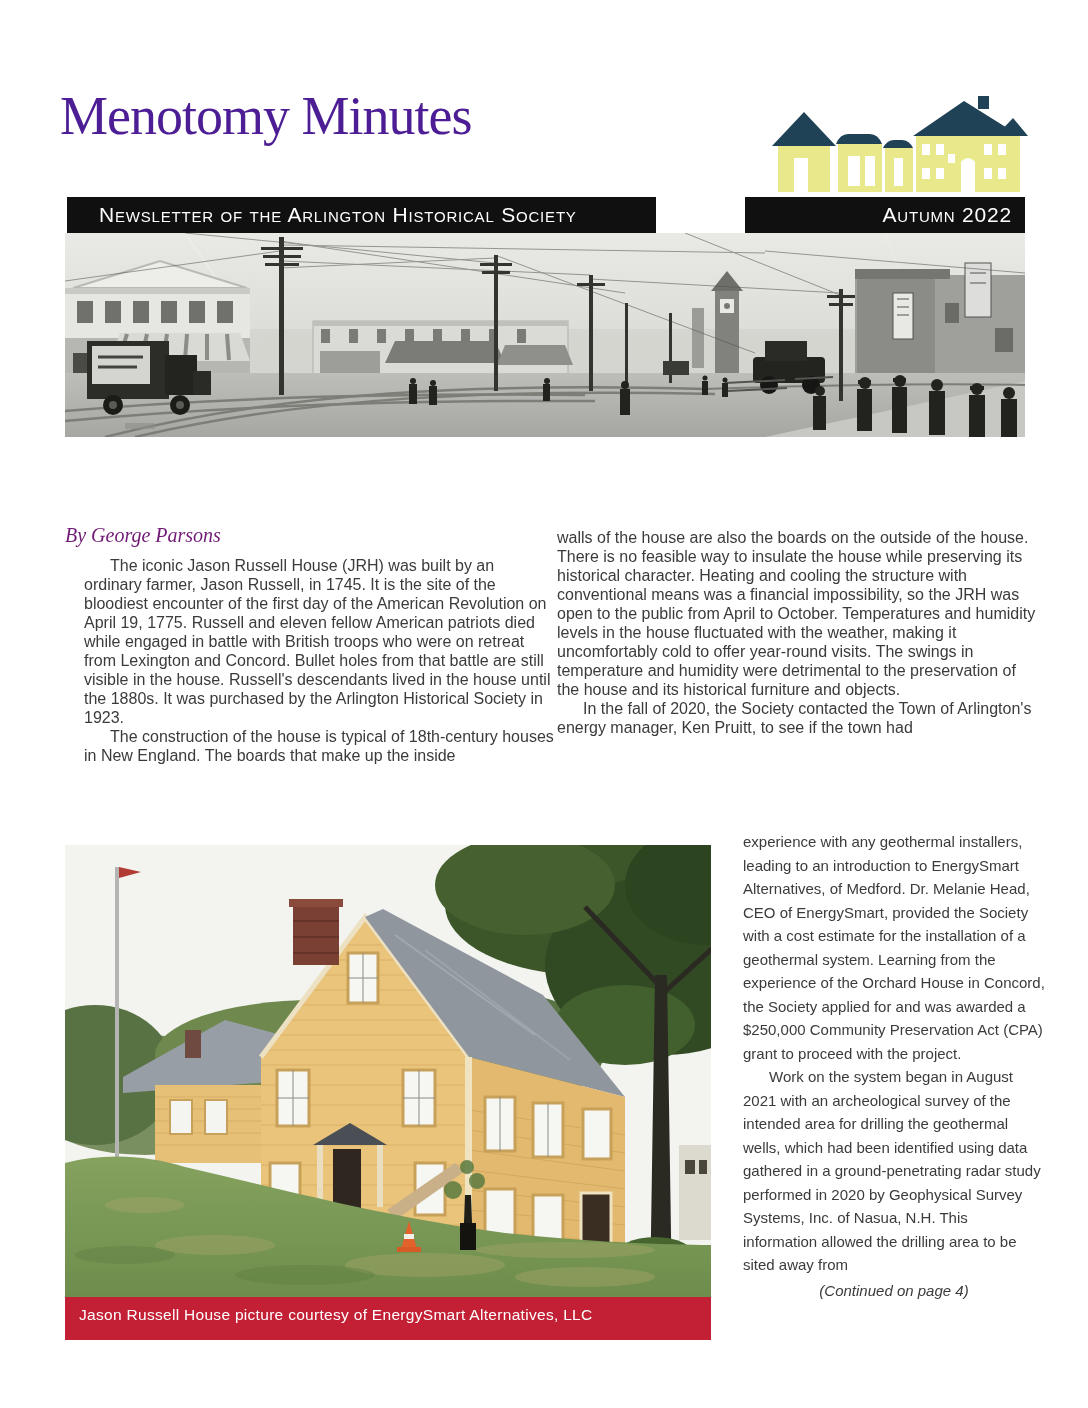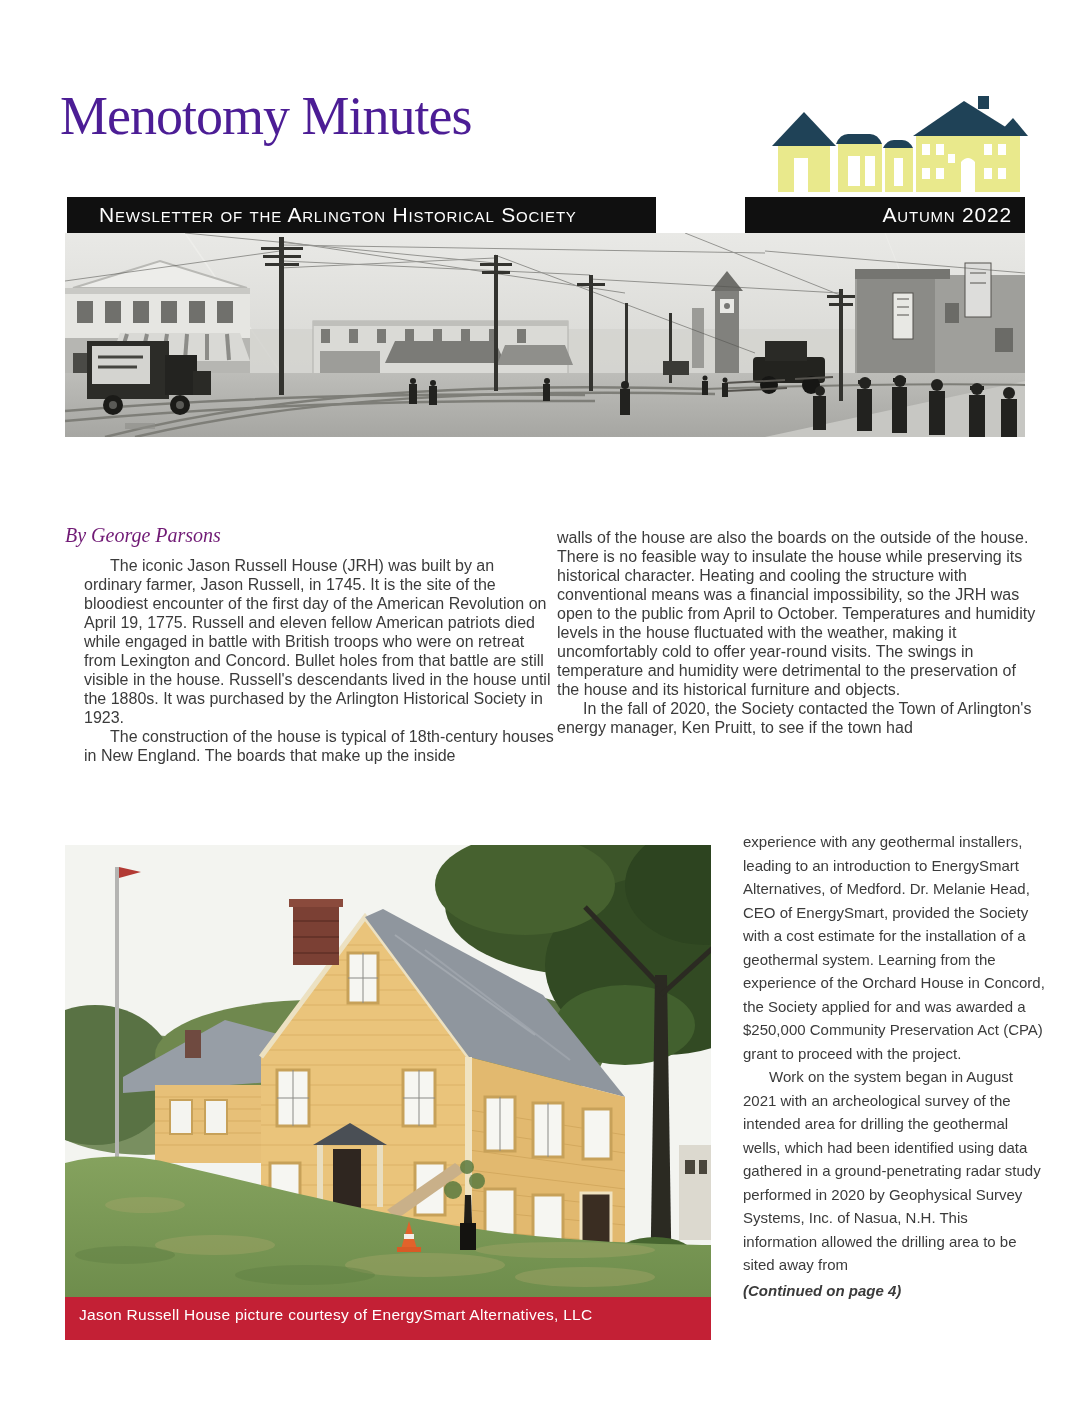--- a/index.html
+++ b/index.html
@@ -40,22 +40,22 @@
     font-size:20px; color:#701a75;
   }
 
   .coltext p { font-size:16px; line-height:19px; color:#3b3b3b; }
   .coltext p.indent { text-indent:26px; }
   .col1 { left:65px;  top:556px; width:472px;margin-left:19px; }
   .col2 { left:557px; top:528px; width:482px; }
   .col3 { left:727px; top:830px; width:302px;margin-left:16px; }
   .col3 p { font-size:15px; line-height:23.5px; }
   .continued {
-    margin-top:2px; text-align:left;
-    font-style:italic; font-size:15px; color:#3b3b3b;font-weight:bold;
+    margin-top:2px; text-align:center;
+    font-style:italic; font-size:15px; color:#3b3b3b;
   }
 
   .house-photo { left:65px; top:845px; width:646px; height:452px; }
   .caption-bar {
     left:65px; top:1297px; width:646px; height:43px;
     background:#c32035; color:#ffffff;
     font-size:15.5px; letter-spacing:0.3px; padding:9px 16px 0 14px;
   }
 </style>
 </head>

